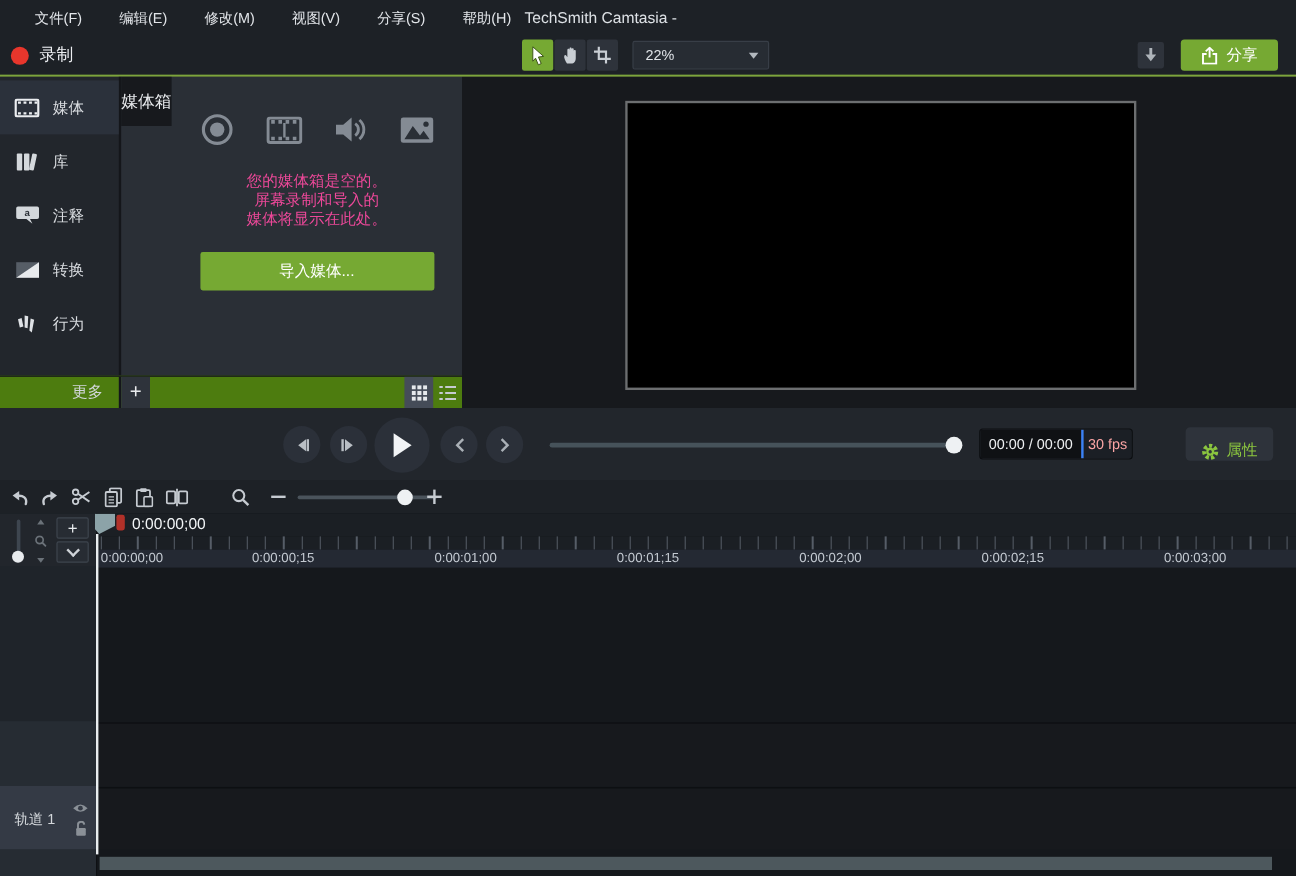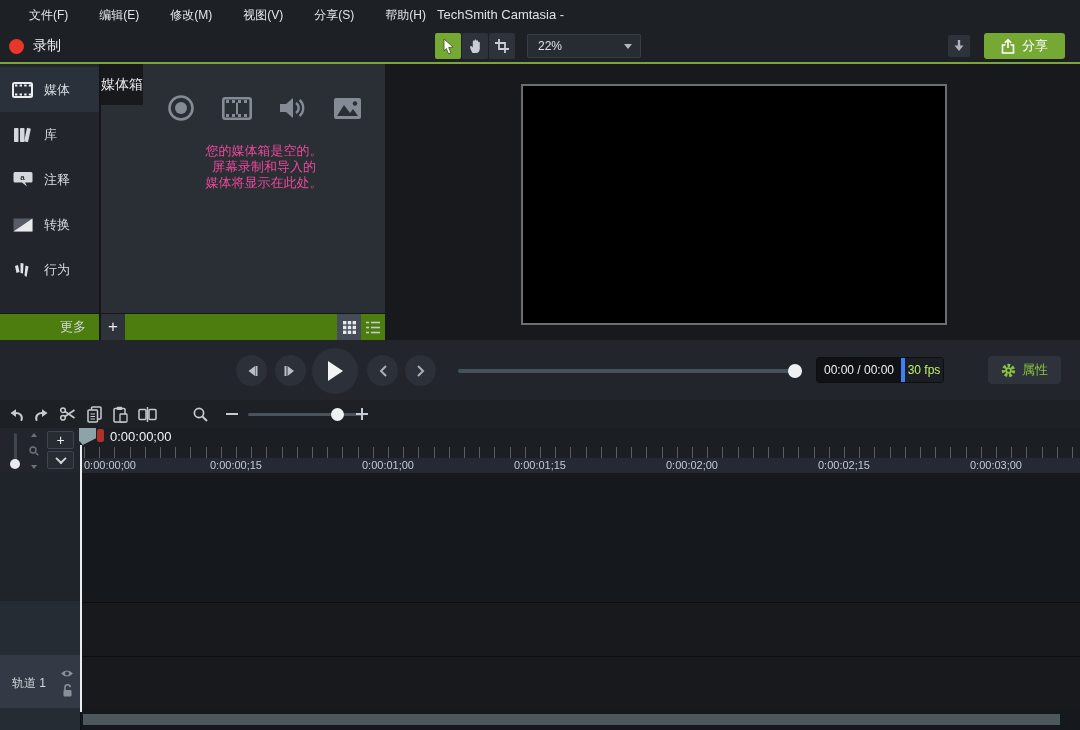--- a/index.html
+++ b/index.html
@@ -55,22 +55,22 @@
   .canvas { position:absolute; left:136px; top:20px; width:426px; height:241px; background:#000; border:2px solid #6c6e70; }
 
   
   .playbar { height:60px; background:#22262c; position:relative; }
   .pb-btn { position:absolute; top:15px; width:31px; height:31px; border-radius:50%; background:#2b3039; display:flex; align-items:center; justify-content:center; cursor:pointer; }
   .pb-play { top:8px; width:46px; height:46px; }
   .pb-slider { position:absolute; left:458px; top:29px; width:342px; height:4px; background:#46525a; border-radius:2px; cursor:pointer; }
   .pb-thumb { position:absolute; left:330px; top:-5px; width:14px; height:14px; border-radius:50%; background:#eef1f3; }
   .time-group { position:absolute; left:816px; top:17px; height:26px; display:flex; border-radius:3px; overflow:hidden; border:1px solid #0c0e11; }
   .time-main { width:84px; background:#0f1114; display:flex; align-items:center; justify-content:center; font-size:12px; color:#eef0f2; }
-  .time-fps { width:42px; background:#1b1f25; display:flex; align-items:center; justify-content:center; font-size:12px; color:#bef264; border-left:4px solid #3b82f6; }
-  .props-btn { position:absolute; left:988px; top:16px; width:73px; height:28px; background:#2e333b; border-radius:4px; display:flex; align-items:center; justify-content:center; gap:6px; color:#8bc53f; font-size:13px; cursor:pointer; }
+  .time-fps { width:42px; background:#1b1f25; display:flex; align-items:center; justify-content:center; font-size:12px; color:#fca5a5; border-left:2px solid #3b82f6; }
+  .props-btn { position:absolute; left:988px; top:16px; width:73px; height:28px; background:#2e333b; border-radius:4px; display:flex; align-items:flex-end; justify-content:center; gap:6px; color:#8bc53f; font-size:13px; cursor:pointer; }
 
   
   .tl-toolbar { height:28px; background:#1d2126; position:relative; }
   .tbico { position:absolute; top:2px; width:24px; height:24px; display:flex; align-items:center; justify-content:center; cursor:pointer; }
   .tlz-track { position:absolute; left:248px; top:13px; width:116px; height:3px; background:#4a535b; border-radius:2px; cursor:pointer; }
   .tlz-thumb { position:absolute; left:83px; top:-5px; width:13px; height:13px; border-radius:50%; background:#eef1f3; }
   .minus-glyph { width:12px; height:2px; background:#c6cbd1; }
   .plus-glyph { position:relative; width:12px; height:12px; }
   .plus-glyph::before { content:""; position:absolute; left:0; top:5px; width:12px; height:2px; background:#c6cbd1; }
   .plus-glyph::after { content:""; position:absolute; left:5px; top:0; width:2px; height:12px; background:#c6cbd1; }
@@ -262,20 +262,21 @@
                   <rect x="1" y="1" width="27" height="21" rx="2" fill="#848b94"></rect>
                   <path d="M4 19 L11 8 L17 16 L20 12 L25 19 Z" fill="#2a2f36"></path>
                   <circle cx="22" cy="6.5" r="2.2" fill="#2a2f36"></circle>
                 </svg>
             </div>
             <div class="empty-text">
               <div>您的媒体箱是空的。</div>
               <div>屏幕录制和导入的</div>
               <div>媒体将显示在此处。</div>
             </div>
+            <div class="import-btn">导入媒体...</div>
           </div>
         </section>
       </div>
 
       <div class="left-footer">
         <div class="more">更多</div>
         <div class="add-cell">+</div>
         <div class="viewbtn selected">
           <svg width="13" height="13" viewBox="0 0 13 13">
               <g fill="#e6e9ec">

